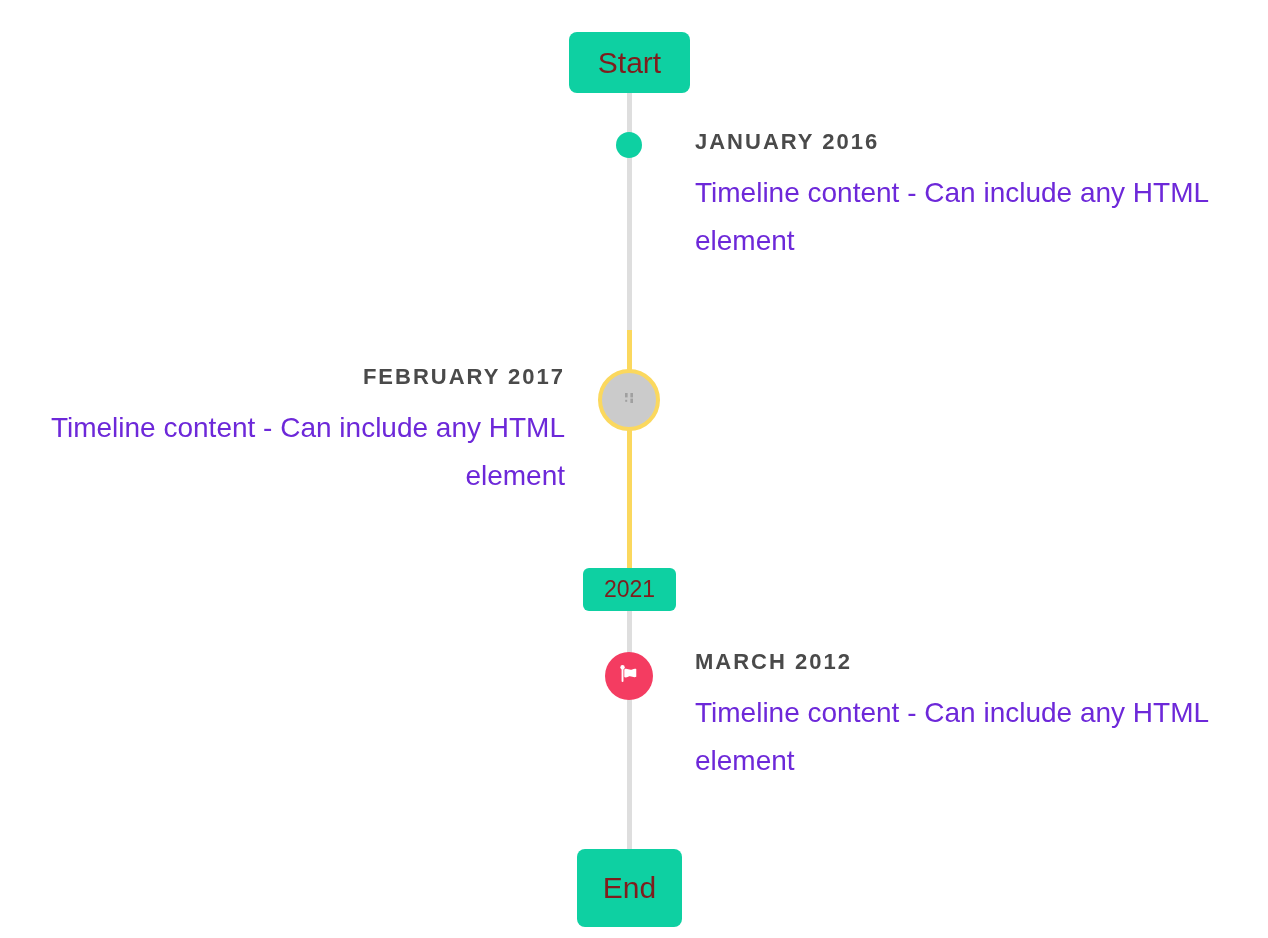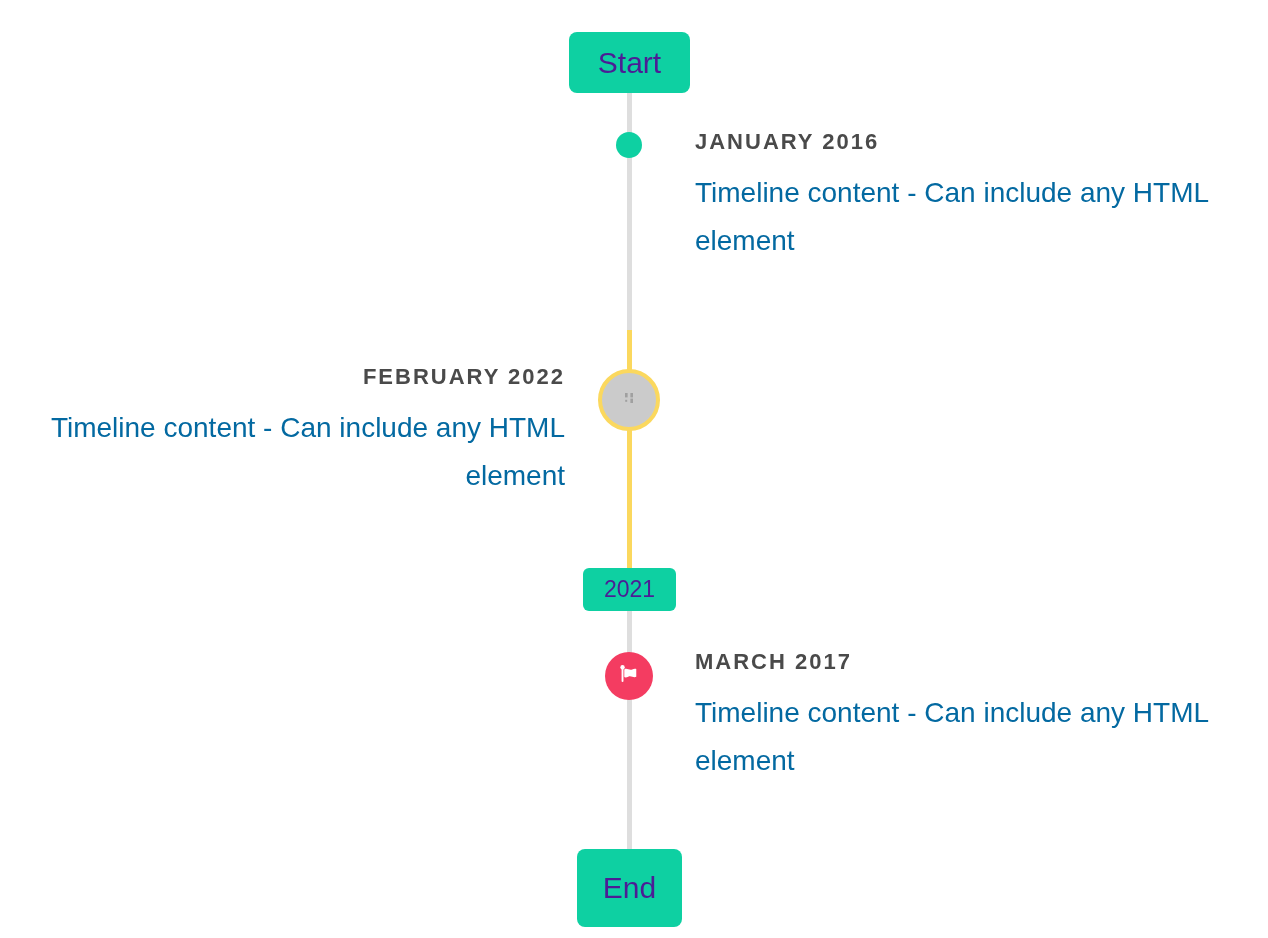--- a/index.html
+++ b/index.html
@@ -17,21 +17,21 @@
     left: 627px;
     width: 5px;
   }
   .line-gray  { top: 93px;  height: 759px; background: #DEDEDE; }
   .line-yellow{ top: 330px; height: 238px; background: #FBD85E; }
 
   
   .badge {
     position: absolute;
     background: #0ED0A2;
-    color: #4c1d95;
+    color: #7f1d1d;
     display: flex;
     align-items: center;
     justify-content: center;
     border-radius: 8px;
     font-size: 30px;
     font-weight: 400;
   }
   .badge-start { left: 569px; top: 32px;  width: 121px; height: 61px; }
   .badge-end   { left: 577px; top: 849px; width: 105px; height: 78px; }
   .badge-year  { left: 583px; top: 568px; width: 93px;  height: 43px; font-size: 23px; border-radius: 6px; }
@@ -64,21 +64,21 @@
     font-weight: 700;
     letter-spacing: 2px;
     line-height: 22px;
     color: #4A4A4A;
   }
   .item-content {
     margin: 0;
     font-size: 28px;
     line-height: 48px;
     font-weight: 400;
-    color: #0369a1;
+    color: #6d28d9;
   }
 </style>
 </head>
 <body>
 
 <div class="stage">
 
   <div class="line line-gray"></div>
   <div class="line line-yellow"></div>
 
@@ -96,41 +96,41 @@
     <span>
       <svg width="16" height="16" viewBox="0 0 16 16" aria-hidden="true">
         <rect x="4" y="3" width="2.6" height="4.4" fill="#A0A0A0"></rect>
         <rect x="9.4" y="3" width="2.6" height="4.4" fill="#A0A0A0"></rect>
         <rect x="4.2" y="9.8" width="2" height="2" fill="#A0A0A0"></rect>
         <rect x="9.4" y="8.6" width="2.6" height="4.4" fill="#A0A0A0"></rect>
       </svg>
     </span>
   </div>
   <section class="item item-2">
-    <h3 class="item-title">FEBRUARY 2022</h3>
+    <h3 class="item-title">FEBRUARY 2017</h3>
     <p class="item-content">Timeline content - Can include any HTML element</p>
   </section>
 
   <div class="badge badge-year">
     <span>2021</span>
   </div>
 
   <div class="marker marker-flag">
     <span>
       <svg width="25" height="25" viewBox="0 0 24 24" aria-hidden="true">
         <circle cx="5.3" cy="5" r="2.1" fill="#ffffff"></circle>
         <rect x="4.4" y="5.6" width="1.8" height="13.6" rx="0.9" fill="#ffffff"></rect>
         <path d="M7 7.1 C 9.5 5.5, 12 8.3, 14.6 7.1 C 16 6.5, 17.4 6.2, 18.5 6.7
                  L 18.5 14.1 C 16 15.6, 13.5 12.7, 10.8 14.1
                  C 9.4 14.8, 8 15, 7 14.5 Z" fill="#ffffff"></path>
       </svg>
     </span>
   </div>
   <section class="item item-3">
-    <h3 class="item-title">MARCH 2017</h3>
+    <h3 class="item-title">MARCH 2012</h3>
     <p class="item-content">Timeline content - Can include any HTML element</p>
   </section>
 
   <div class="badge badge-end">
     <span>End</span>
   </div>
 
 </div>
 
 </body></html>

